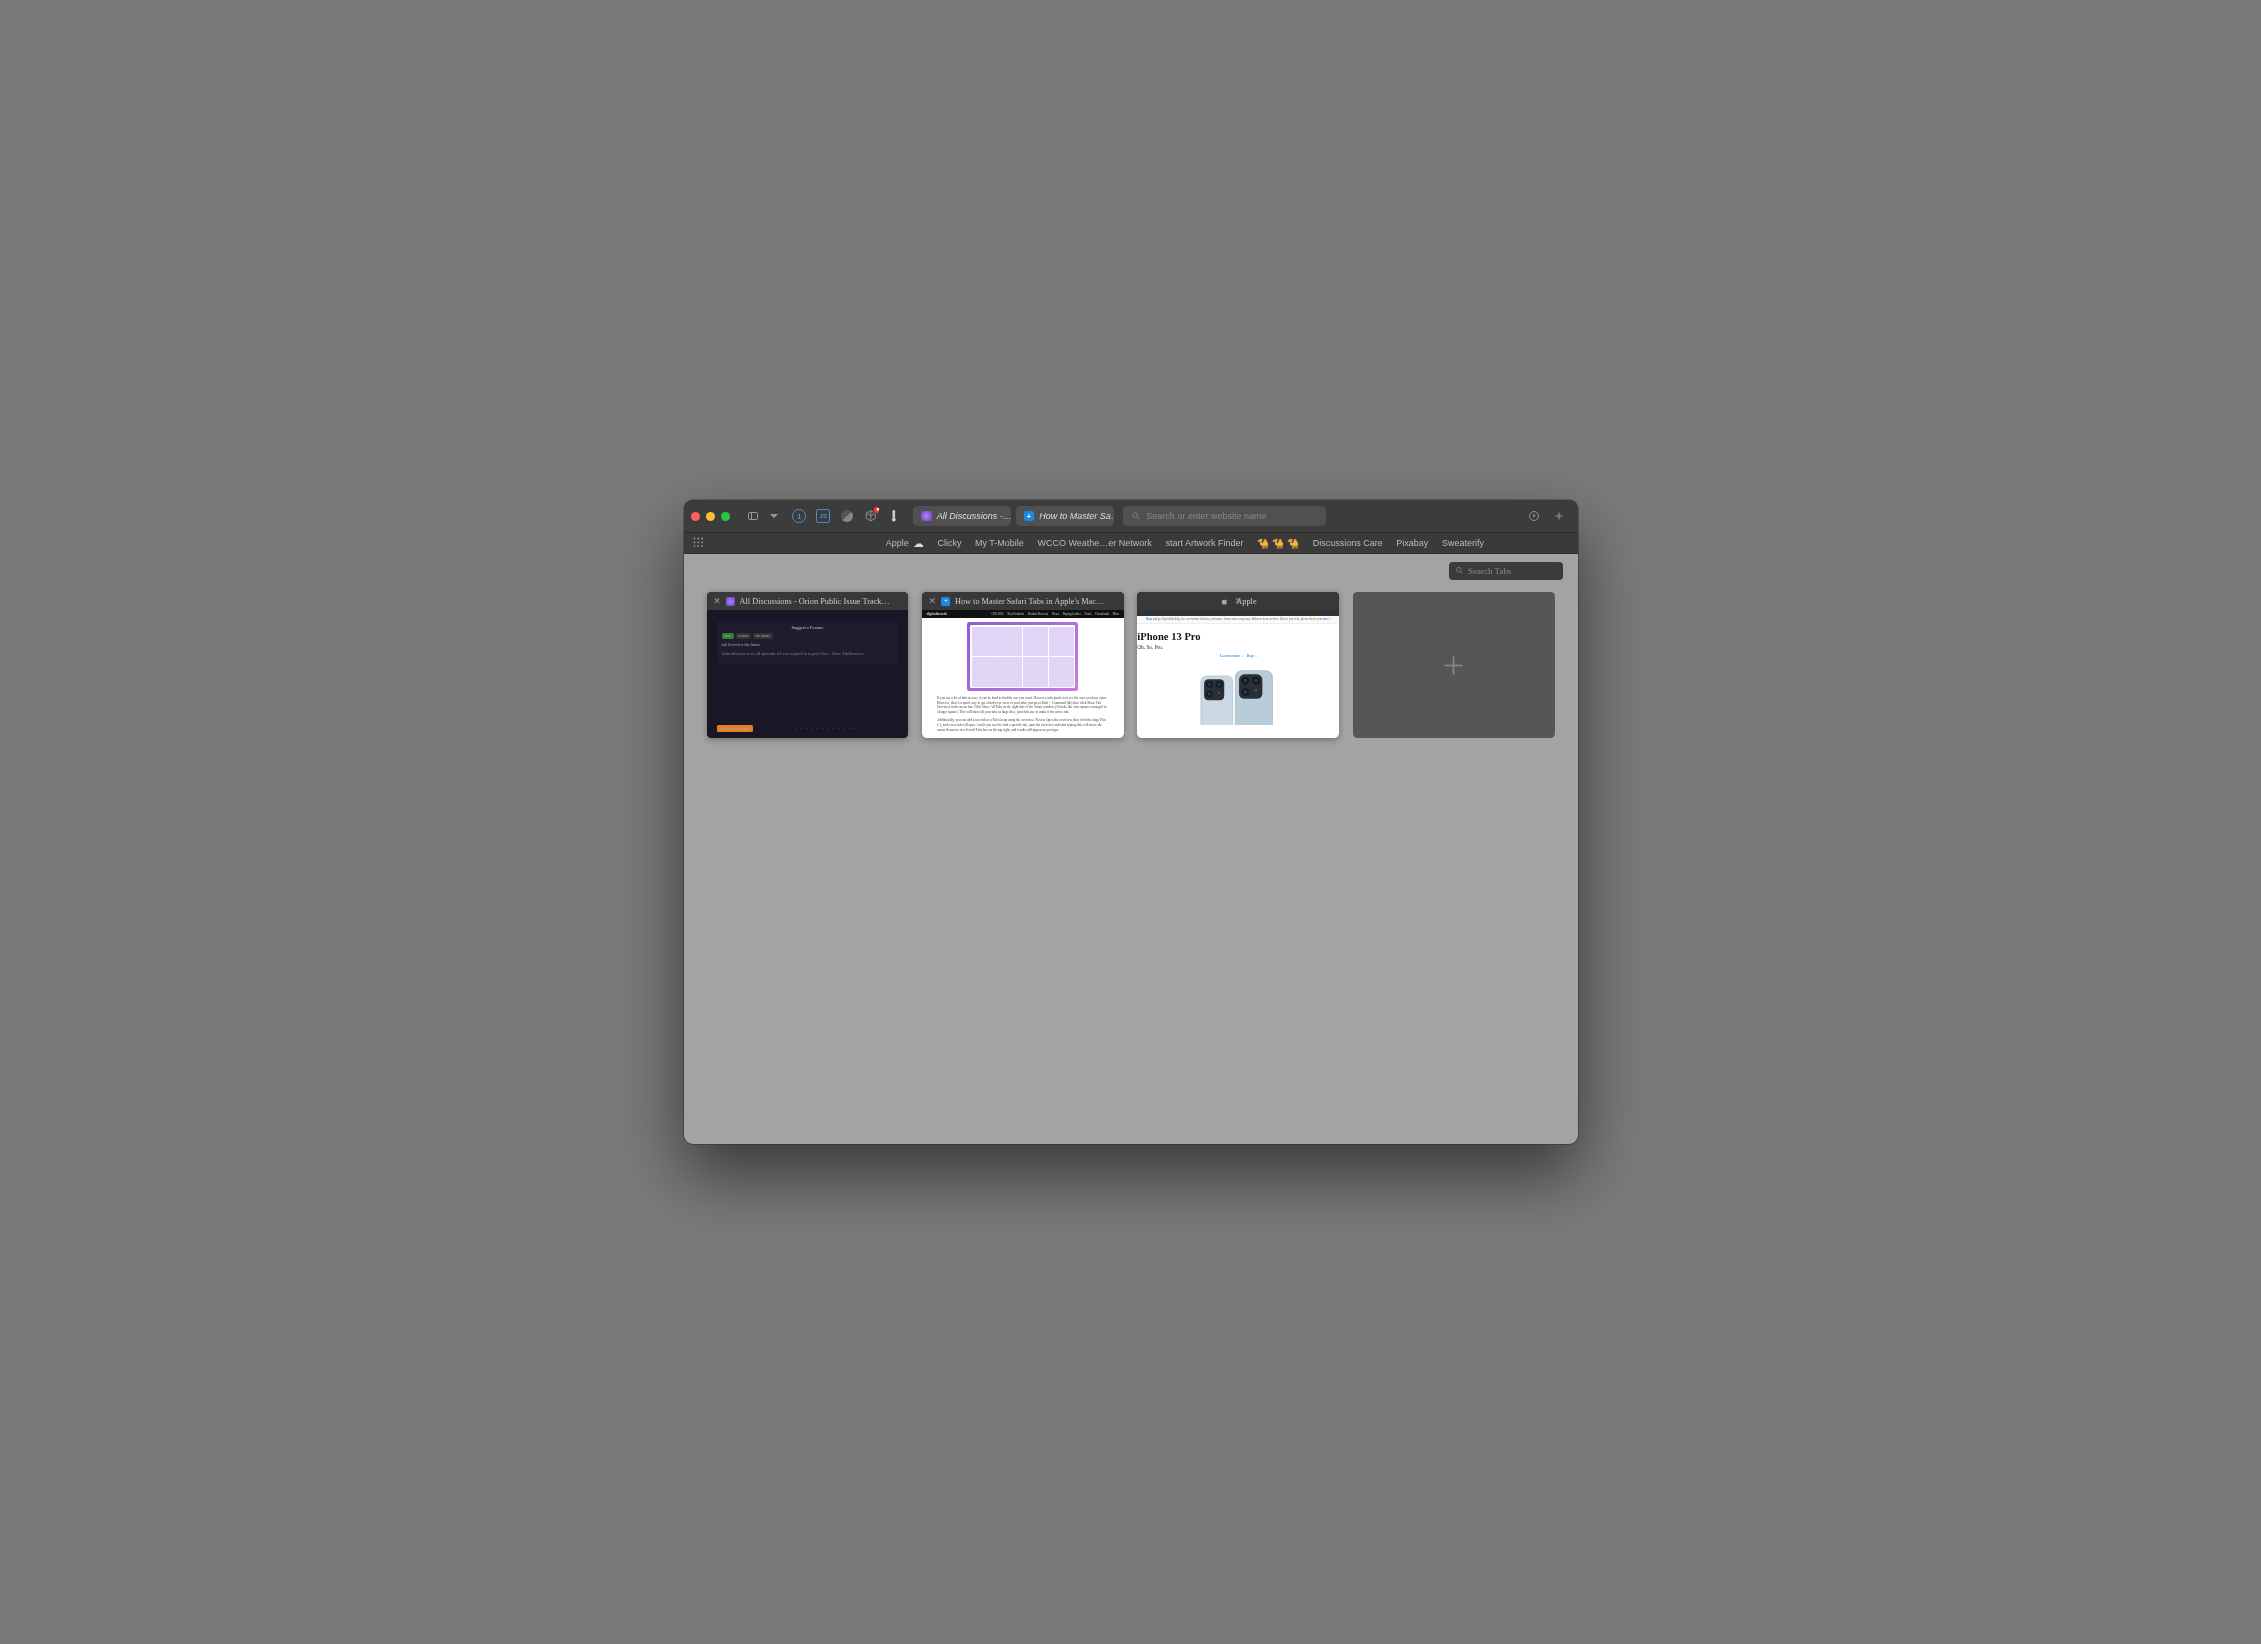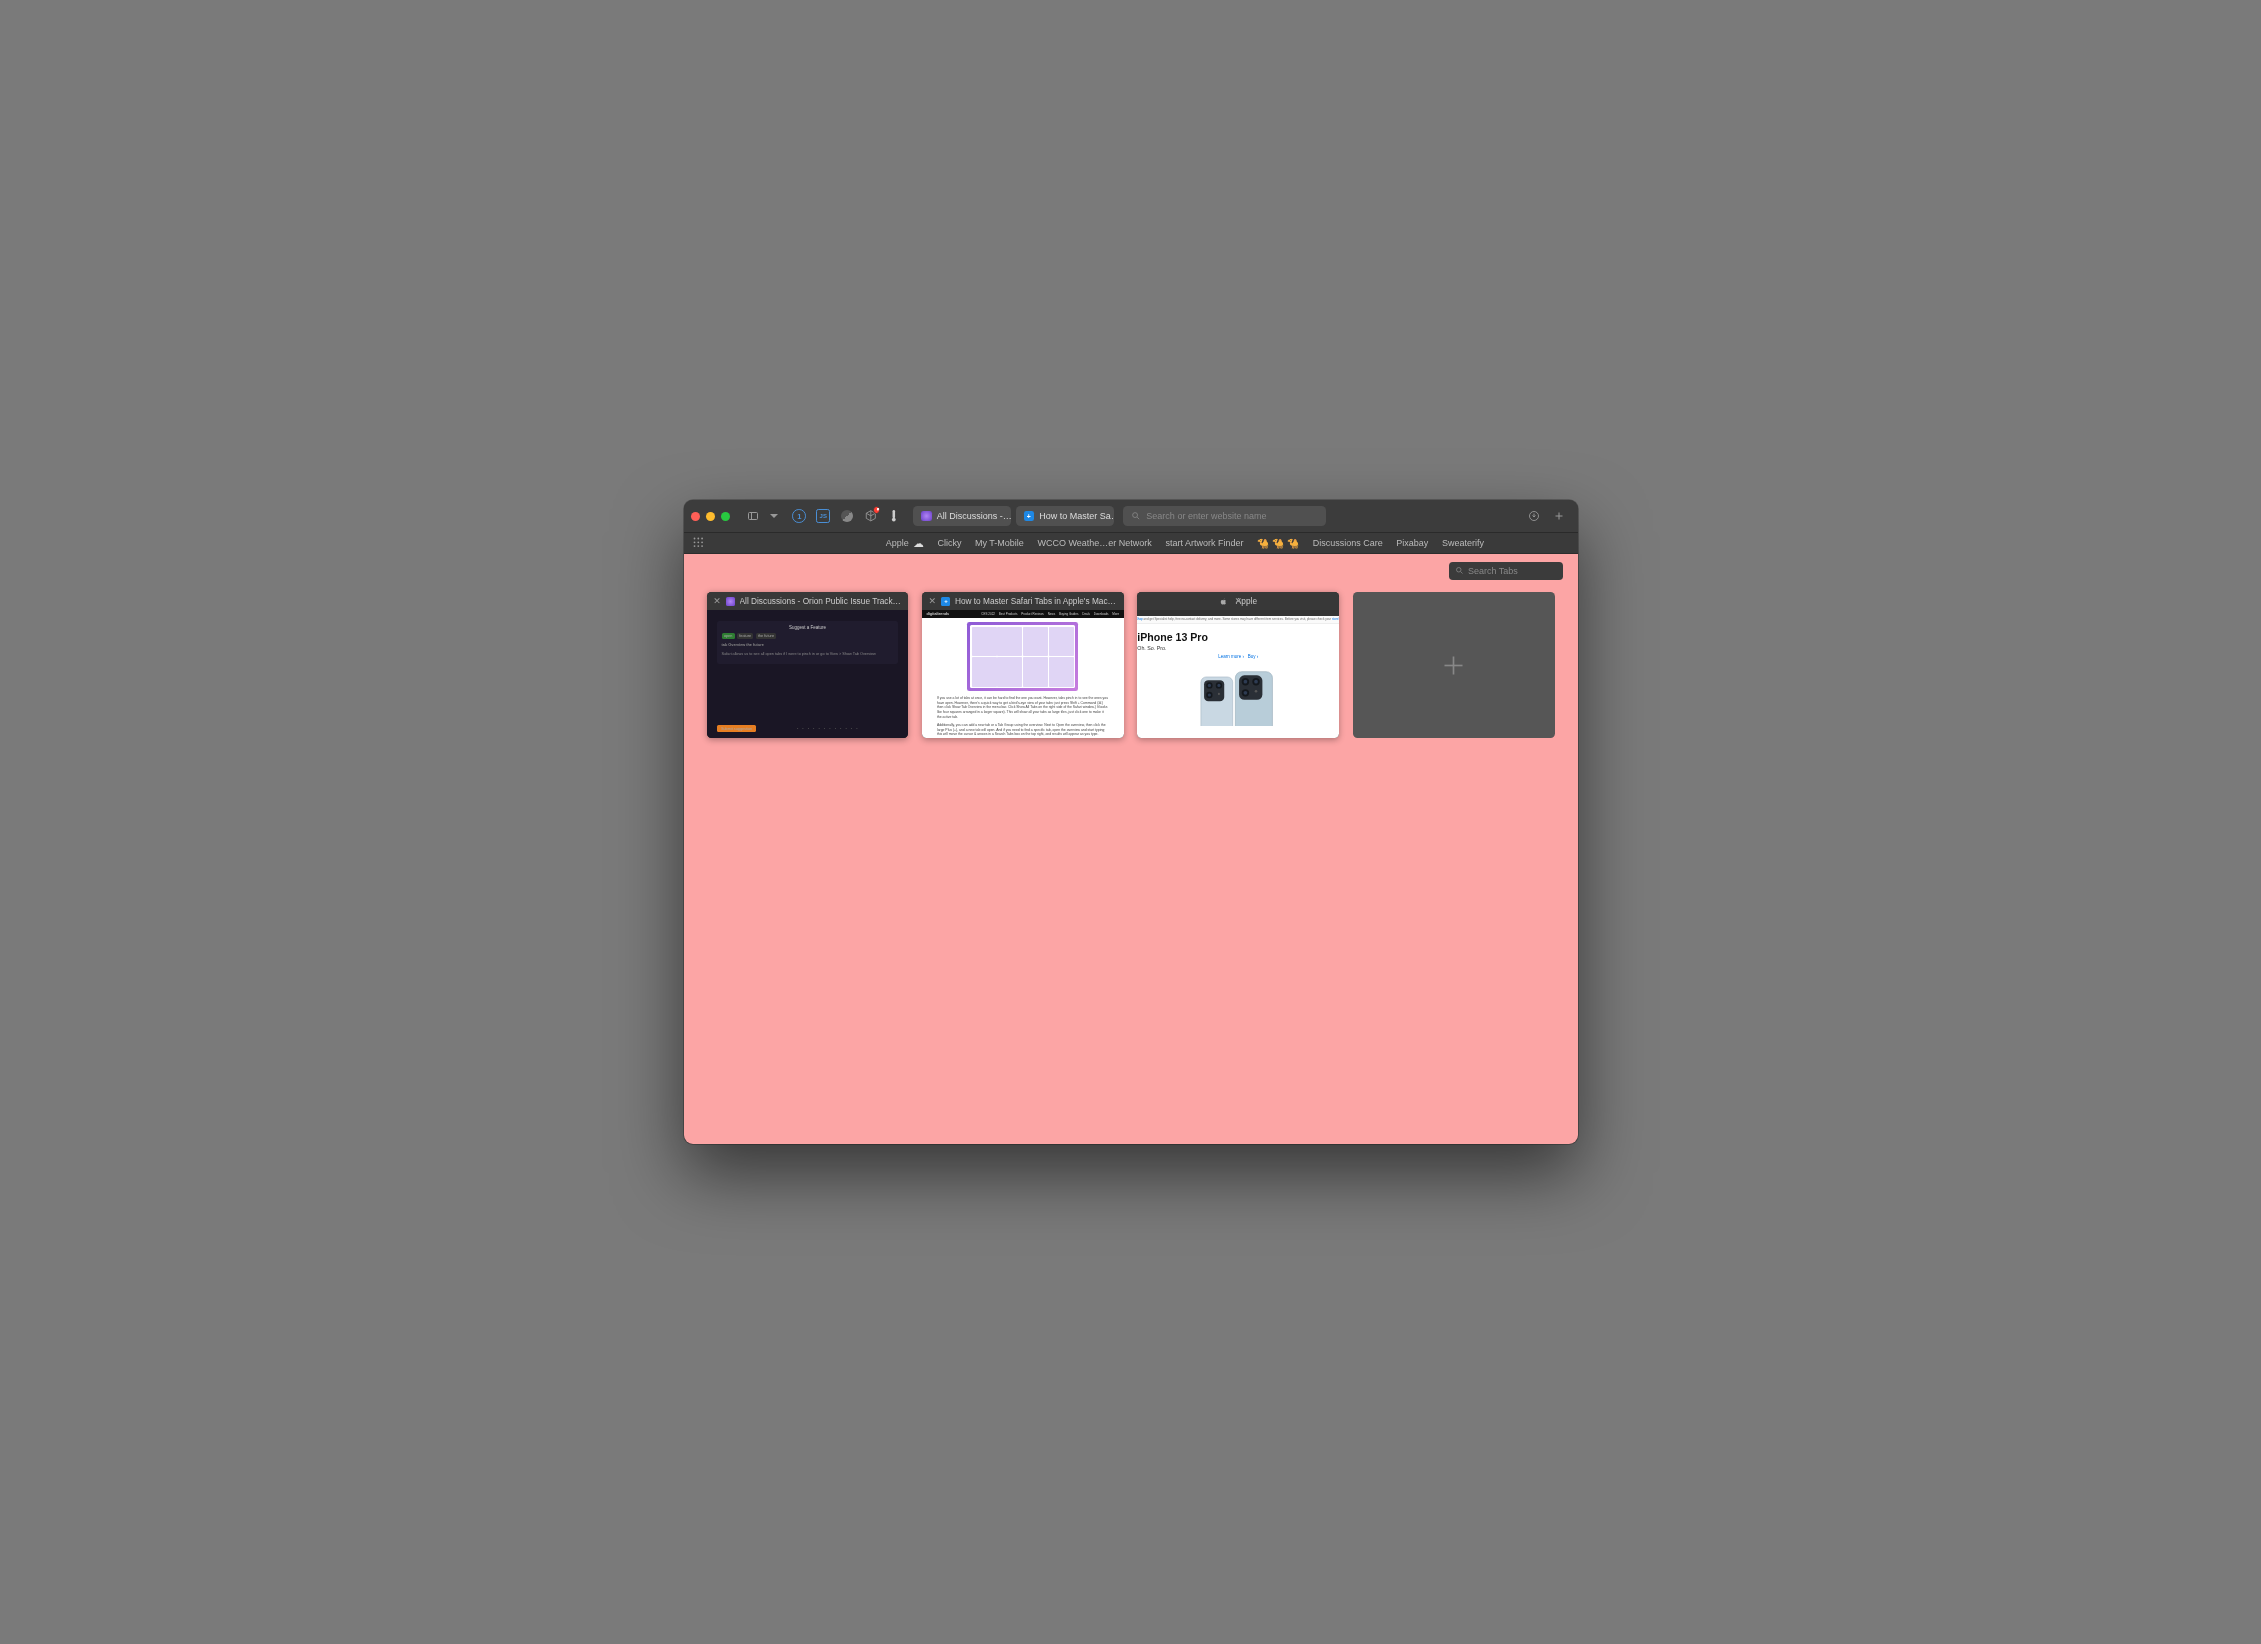--- a/index.html
+++ b/index.html
@@ -55,20 +55,21 @@
     border-radius: 4.5px;
     display: flex;
     align-items: center;
     padding: 0 7.6px;
     gap: 5px;
     font-size: 9px;
     color: #ddd;
     max-width: 98px;
     overflow: hidden;
     white-space: nowrap;
+    font-style: italic;
   }
   .tab-pill .favicon { width:10.6px;height:10.6px;border-radius:2.3px;flex-shrink:0;}
   .fav-purple { background: radial-gradient(circle,#b085f5,#6a3fc7); }
   .fav-blue { background:#1e88e5;display:flex;align-items:center;justify-content:center;color:#fff;font-size:6.8px;font-weight:700;}
   .addrbar {
     flex: 1;
     max-width: 257px;
     height: 19.7px;
     background: #505050;
     border-radius: 4.5px;
@@ -91,23 +92,24 @@
     font-size: 9px;
     color: #bbb;
     border-bottom: 0.8px solid #2d2d2d;
   }
   .fav-bar .grip { color:#888; margin-right: auto; font-size:10.6px;}
   .fav-bar .items { display:flex; gap:13.6px; align-items:center; margin: 0 auto;}
   .fav-item { display:flex;align-items:center;gap:4.5px; cursor:default;}
   .cloud-icon { font-size:10.6px; color:#ddd;}
   .overview {
     flex: 1;
-    background: #fca5a5;
+    background: #a3a3a3;
     position: relative;
     padding: 38px 23px 15px;
+    font-family: Liberation Serif, serif;
   }
   .search-tabs {
     position: absolute;
     top: 7.6px; right: 15px;
     width: 114px; height: 18px;
     background: #3b3b3b;
     border-radius: 3.8px;
     display:flex;align-items:center;
     padding: 0 6px; gap:4.5px;
     color:#888;font-size:9px;

